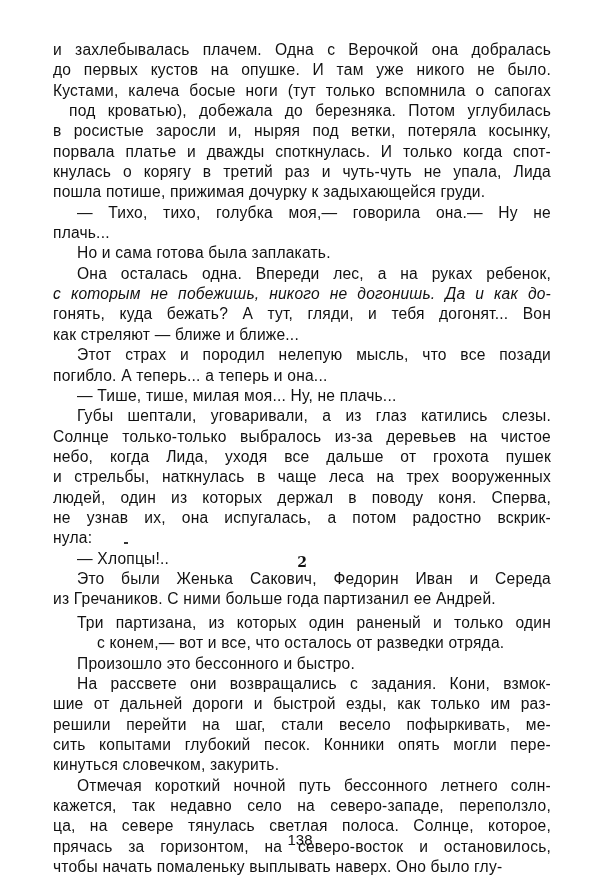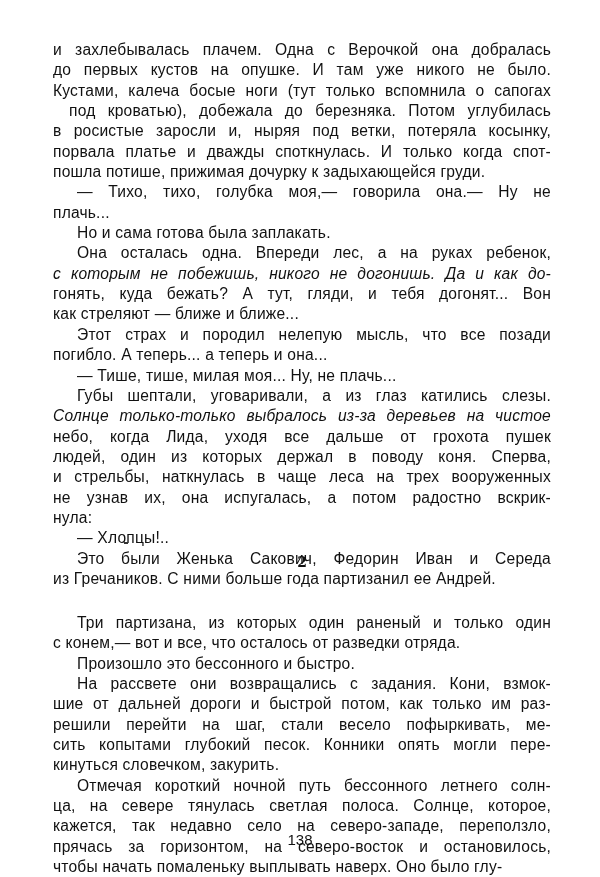--- a/index.html
+++ b/index.html
@@ -18,20 +18,21 @@
 
 <div class="page">
   <div class="block" id="sec1" style="top:10px;">
       <div>
         <span class="line" style="display: block;">и захлебывалась плачем. Одна с Верочкой она добралась</span>
         <span class="line" style="display: block;">до первых кустов на опушке. И там уже никого не было.</span>
         <span class="line" style="display: block;">Кустами, калеча босые ноги (тут только вспомнила о сапогах</span>
         <span class="line" style="display: block; margin-left: 16px;">под кроватью), добежала до березняка. Потом углубилась</span>
         <span class="line" style="display: block;">в росистые заросли и, ныряя под ветки, потеряла косынку,</span>
         <span class="line" style="display: block;">порвала платье и дважды споткнулась. И только когда спот-</span>
+        <span class="line" style="display: block;">кнулась о корягу в третий раз и чуть-чуть не упала, Лида</span>
         <span class="line last" style="display: block;">пошла потише, прижимая дочурку к задыхающейся груди.</span>
       </div>
       <div>
         <span class="line indent" style="display: block;">— Тихо, тихо, голубка моя,— говорила она.— Ну не</span>
         <span class="line last" style="display: block;">плачь...</span>
       </div>
       <div>
         <span class="line last indent" style="display: block;">Но и сама готова была заплакать.</span>
       </div>
       <div>
@@ -42,54 +43,54 @@
       </div>
       <div>
         <span class="line indent" style="display: block;">Этот страх и породил нелепую мысль, что все позади</span>
         <span class="line last" style="display: block;">погибло. А теперь... а теперь и она...</span>
       </div>
       <div>
         <span class="line last indent" style="display: block;">— Тише, тише, милая моя... Ну, не плачь...</span>
       </div>
       <div>
         <span class="line indent" style="display: block;">Губы шептали, уговаривали, а из глаз катились слезы.</span>
-        <span class="line" style="display: block; font-style: italic;">Солнце только-только выбралось из-за деревьев на чистое</span>
+        <span class="line" style="display: block;">Солнце только-только выбралось из-за деревьев на чистое</span>
         <span class="line" style="display: block;">небо, когда Лида, уходя все дальше от грохота пушек</span>
+        <span class="line" style="display: block;">и стрельбы, наткнулась в чаще леса на трех вооруженных</span>
         <span class="line" style="display: block;">людей, один из которых держал в поводу коня. Сперва,</span>
-        <span class="line" style="display: block;">и стрельбы, наткнулась в чаще леса на трех вооруженных</span>
         <span class="line" style="display: block;">не узнав их, она испугалась, а потом радостно вскрик-</span>
         <span class="line last" style="display: block;">нула:</span>
       </div>
       <div>
         <span class="line last indent" style="display: block;">— Хлопцы!..</span>
       </div>
       <div>
         <span class="line indent" style="display: block;">Это были Женька Сакович, Федорин Иван и Середа</span>
         <span class="line last" style="display: block;">из Гречаников. С ними больше года партизанил ее Андрей.</span>
       </div>
     </div>
   <div class="mark" style="left:71px; top:512px;"></div>
   <div class="heading" style="top:524px;">2</div>
   <div class="block" id="sec2" style="top:583px;">
       <div>
         <span class="line indent" style="display: block;">Три партизана, из которых один раненый и только один</span>
-        <span class="line last" style="display: block;">с конем,— вот и все, что осталось от разведки отряда.</span>
+        <span class="line last" style="display: block; margin-left: 44px;">с конем,— вот и все, что осталось от разведки отряда.</span>
       </div>
       <div>
         <span class="line last indent" style="display: block;">Произошло это бессонного и быстро.</span>
       </div>
       <div>
         <span class="line indent" style="display: block;">На рассвете они возвращались с задания. Кони, взмок-</span>
-        <span class="line" style="display: block;">шие от дальней дороги и быстрой потом, как только им раз-</span>
+        <span class="line" style="display: block;">шие от дальней дороги и быстрой езды, как только им раз-</span>
         <span class="line" style="display: block;">решили перейти на шаг, стали весело пофыркивать, ме-</span>
         <span class="line" style="display: block;">сить копытами глубокий песок. Конники опять могли пере-</span>
         <span class="line last" style="display: block;">кинуться словечком, закурить.</span>
       </div>
       <div>
         <span class="line indent" style="display: block;">Отмечая короткий ночной путь бессонного летнего солн-</span>
+        <span class="line" style="display: block;">кажется, так недавно село на северо-западе, переползло,</span>
         <span class="line" style="display: block;">ца, на севере тянулась светлая полоса. Солнце, которое,</span>
-        <span class="line" style="display: block;">кажется, так недавно село на северо-западе, переползло,</span>
         <span class="line" style="display: block;">прячась за горизонтом, на северо-восток и остановилось,</span>
         <span class="line last" style="display: block;">чтобы начать помаленьку выплывать наверх. Оно было глу-</span>
       </div>
     </div>
 </div>
 <div class="pagenum">138</div>
 
 </body></html>

